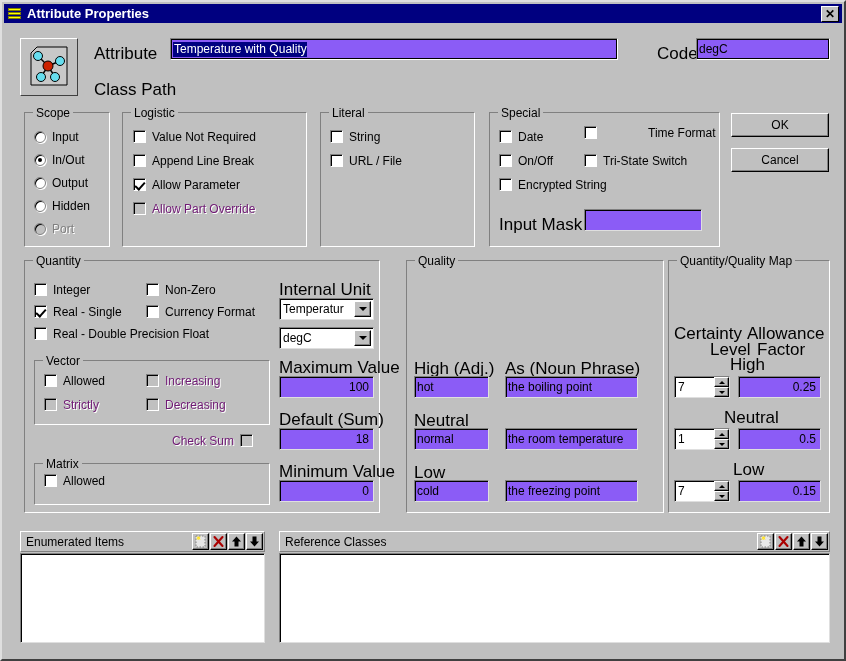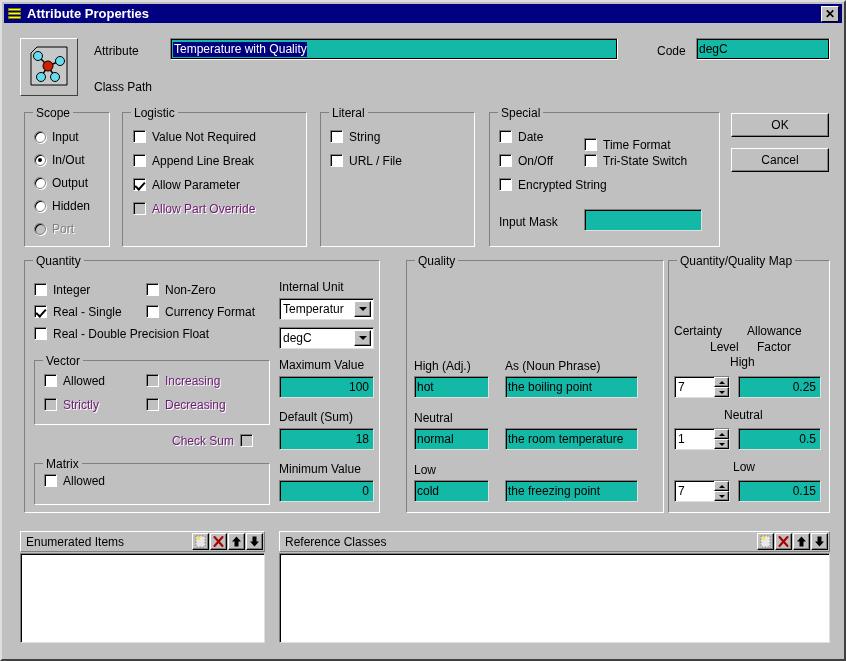--- a/index.html
+++ b/index.html
@@ -52,24 +52,24 @@
     width: 18px; height: 16px; margin-right: 3px;
     background: #c0c0c0;
     border-top: 1px solid #fff; border-left: 1px solid #fff;
     border-right: 1px solid #000; border-bottom: 1px solid #000;
     box-sizing: border-box;
     font-size: 12px; font-weight: bold; line-height: 14px; text-align: center;
     color: #000;
     flex: 0 0 auto;
   }
   
-  .lbl { position: absolute; font-size: 12px; color: #000; white-space: nowrap; }
+  .lbl { position: absolute; font-size: 17px; color: #000; white-space: nowrap; }
 
   .field {
-    position: absolute; background: #14b8a6;
+    position: absolute; background: #8b5cf6;
     border-top: 1px solid #808080; border-left: 1px solid #808080;
     border-right: 1px solid #fff; border-bottom: 1px solid #fff;
     outline: 1px solid #000;
     outline-offset: -2px;
     box-sizing: border-box;
     font-family: "Liberation Sans", sans-serif;
     font-size: 12px; line-height: 1;
     display: flex; align-items: center;
     padding: 0 2px;
     overflow: hidden; white-space: nowrap;
@@ -359,21 +359,21 @@
     <span class="txt">Date</span>
   </div>
   <div class="cb" style="left:497px; top:152px;">
     <span class="box"></span>
     <span class="txt">On/Off</span>
   </div>
   <div class="cb" style="left:497px; top:176px;">
     <span class="box"></span>
     <span class="txt">Encrypted String</span>
   </div>
-  <div class="cb" style="left:582px; top:136px;">
+  <div class="cb" style="left:582px; top:124px;gap:45px;">
     <span class="box"></span>
     <span class="txt">Time Format</span>
   </div>
   <div class="cb" style="left:582px; top:152px;">
     <span class="box"></span>
     <span class="txt">Tri-State Switch</span>
   </div>
   <div class="lbl" style="left:497px; top:213px;">Input Mask</div>
   <div class="field inner2" style="left:582px; top:207px; width:118px; height:22px;">
     <span></span>

